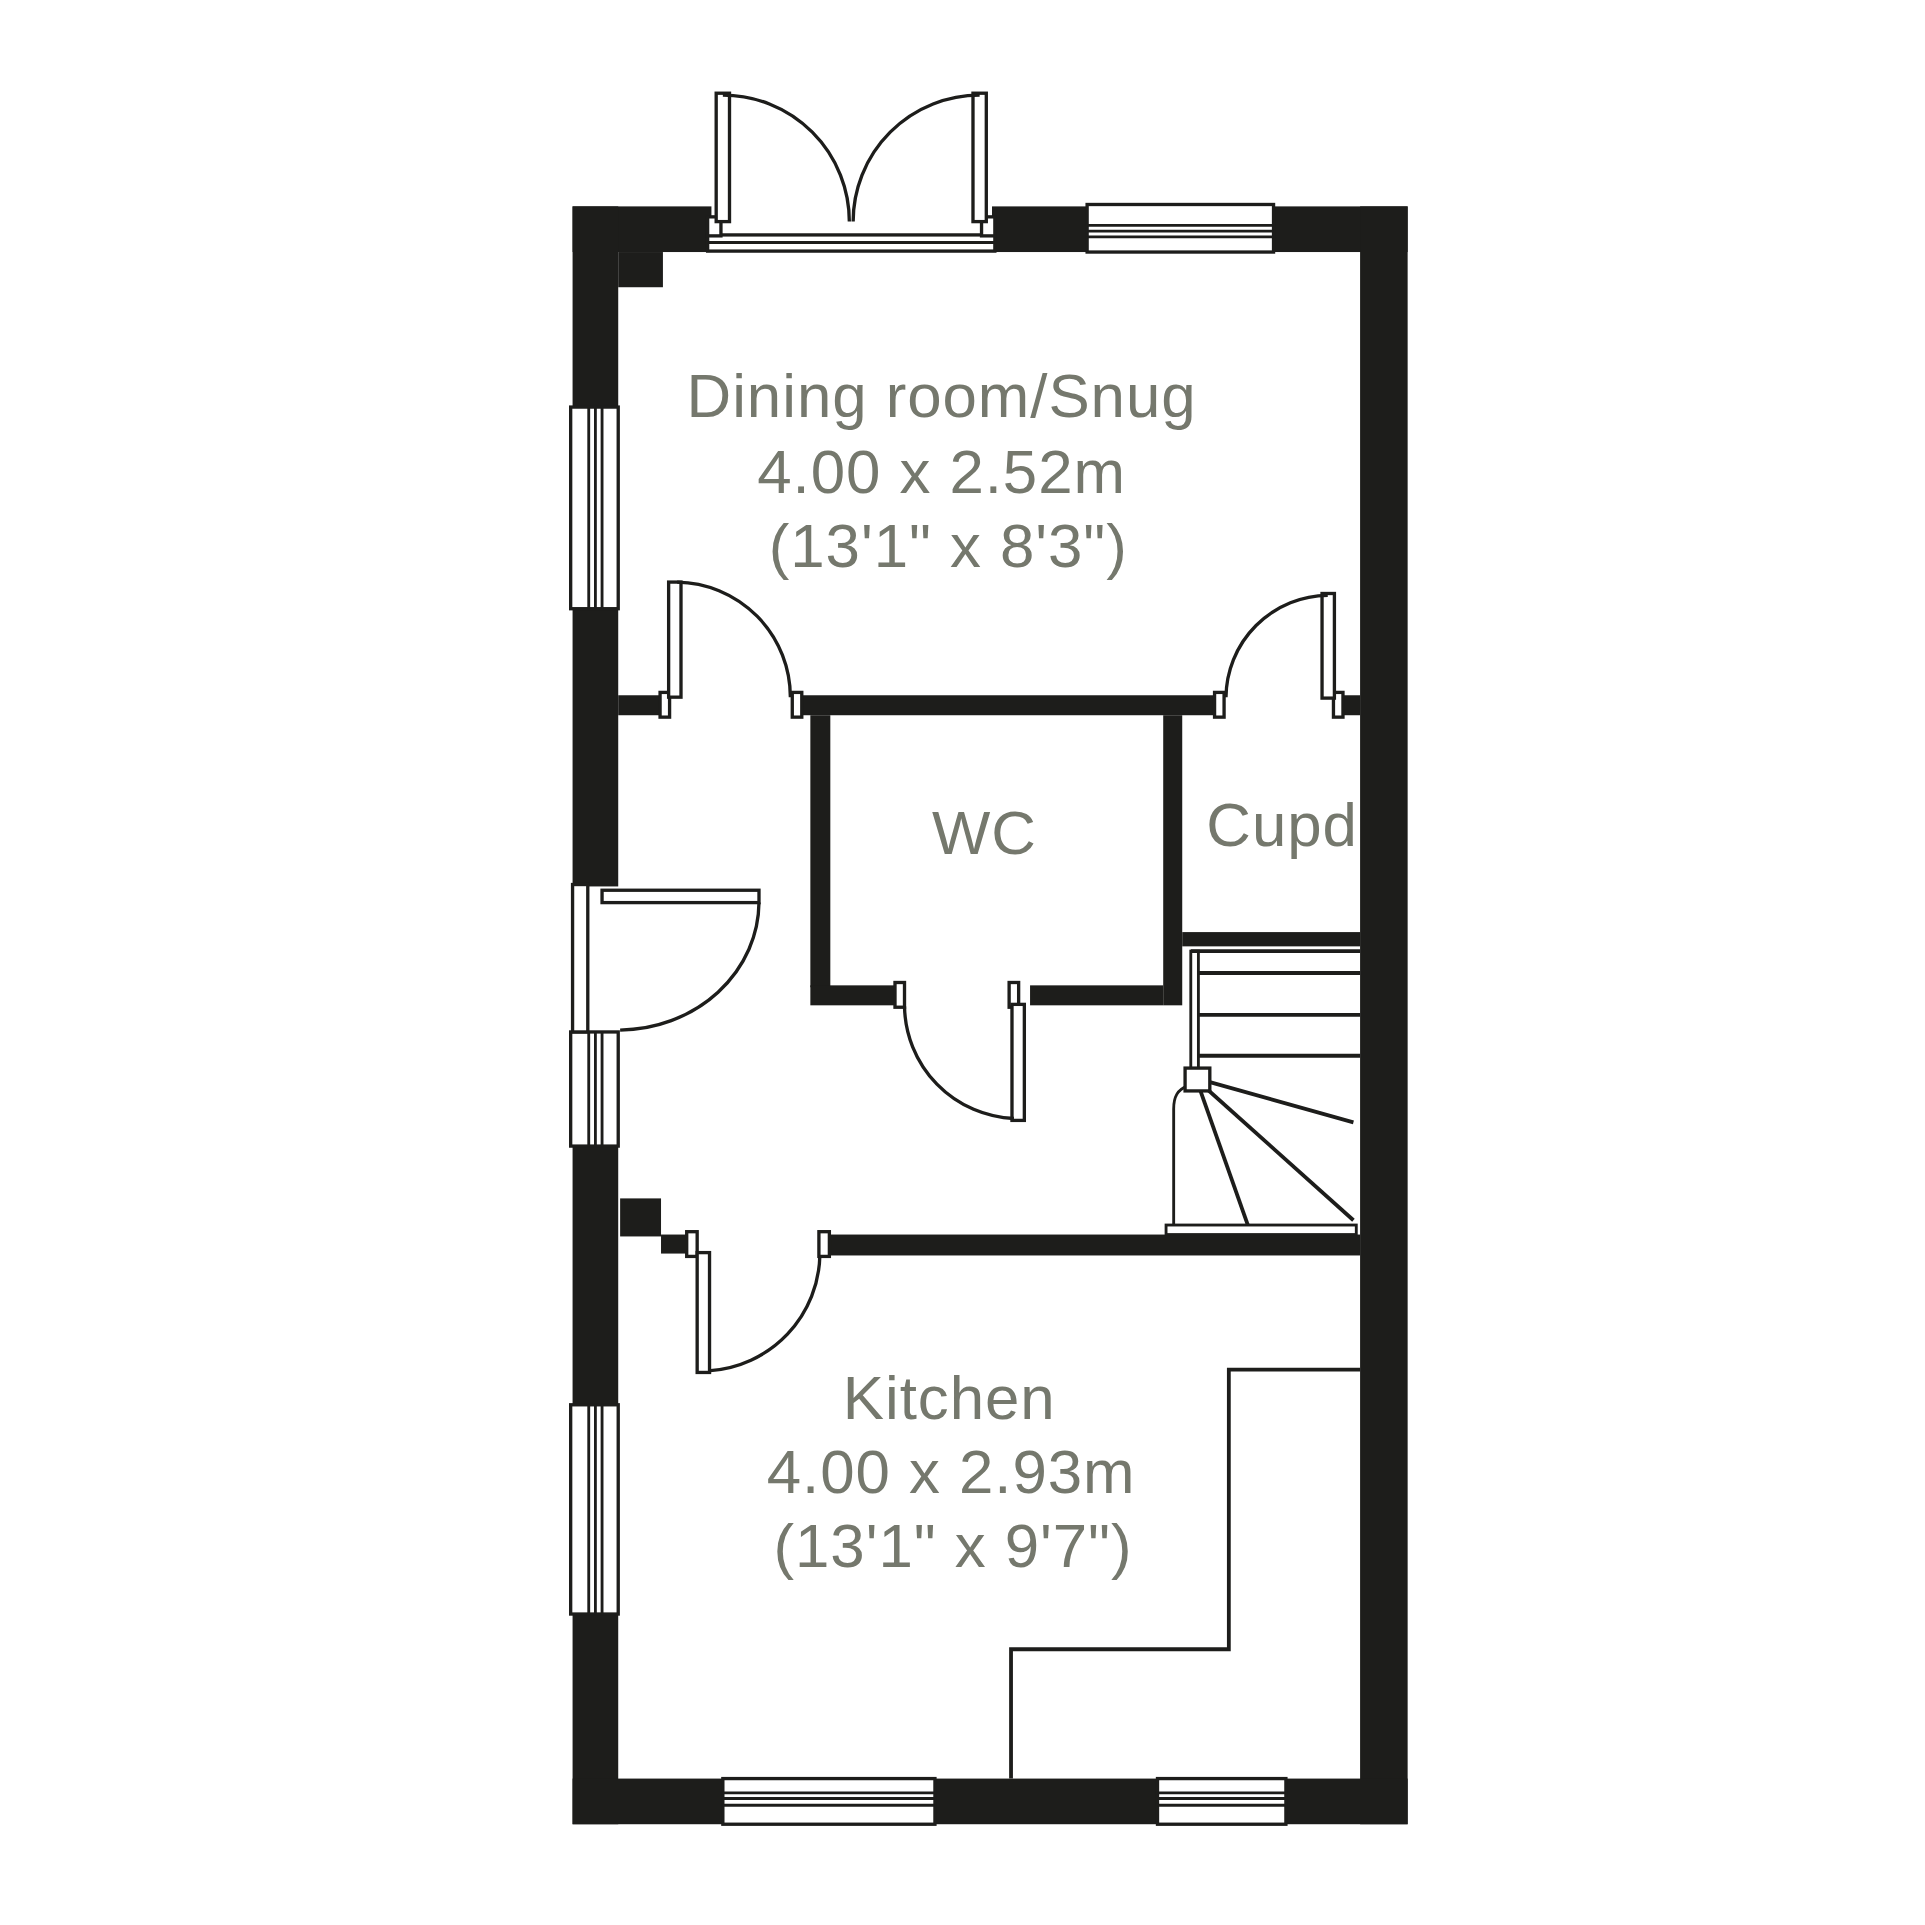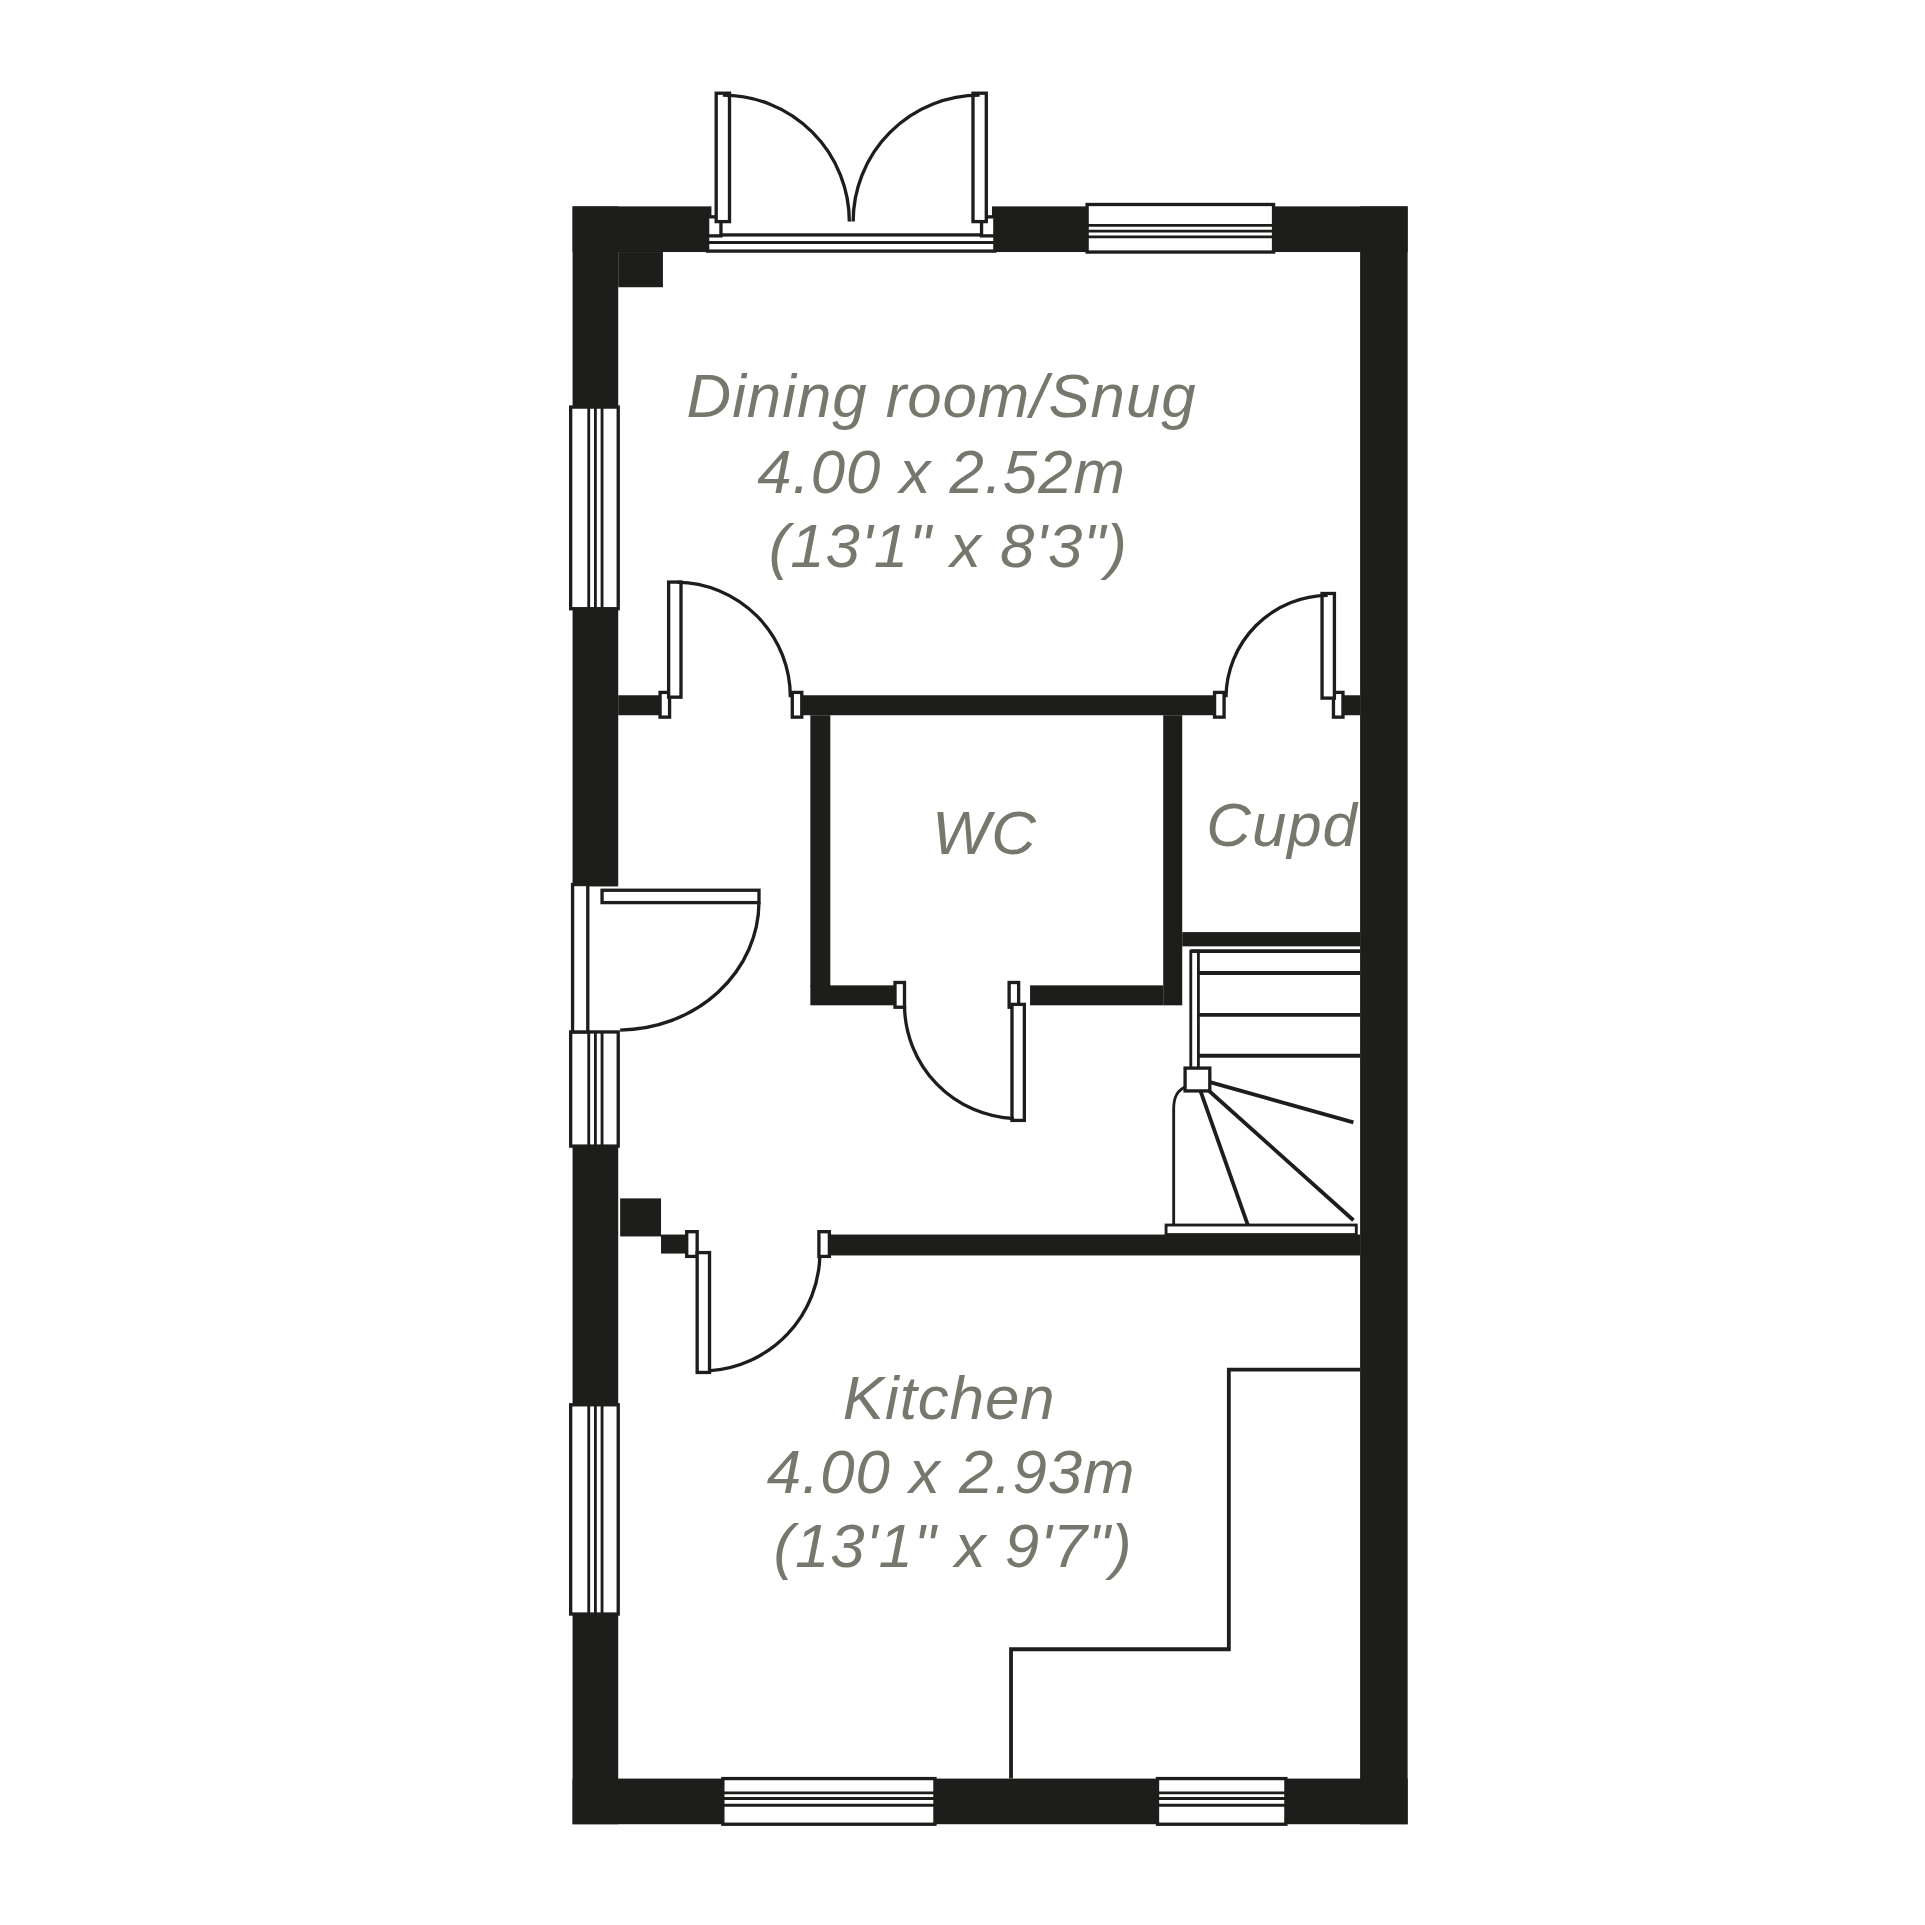--- a/index.html
+++ b/index.html
@@ -1,21 +1,20 @@
 <!DOCTYPE html>
 <html style="--bg: #ffffff; --wall: #1d1d1b; --label: #75786d;font-size:15px"><head>
 <meta charset="utf-8">
 <style>
   html,body{margin:0;padding:0;background:#fff;}
   .page{
     width:1911px;height:1926px;
     background:var(--bg,#ffffff);
     position:relative;
     font-family:"Liberation Sans", sans-serif;
-    font-style:italic;
   }
   svg{display:block;}
   .wall{fill:var(--wall,#1d1d1b);stroke:none;}
   .thin{stroke:var(--wall,#1d1d1b);stroke-width:4;fill:none;}
   .thinner{stroke:var(--wall,#1d1d1b);stroke-width:3;fill:none;}
   .white-item{fill:#ffffff;stroke:var(--wall,#1d1d1b);stroke-width:3.5;}
   .arc{stroke:var(--wall,#1d1d1b);stroke-width:3.5;fill:none;}
   .room-label{
     fill:var(--label,#75786d);
     font-family:"Liberation Sans", sans-serif;

